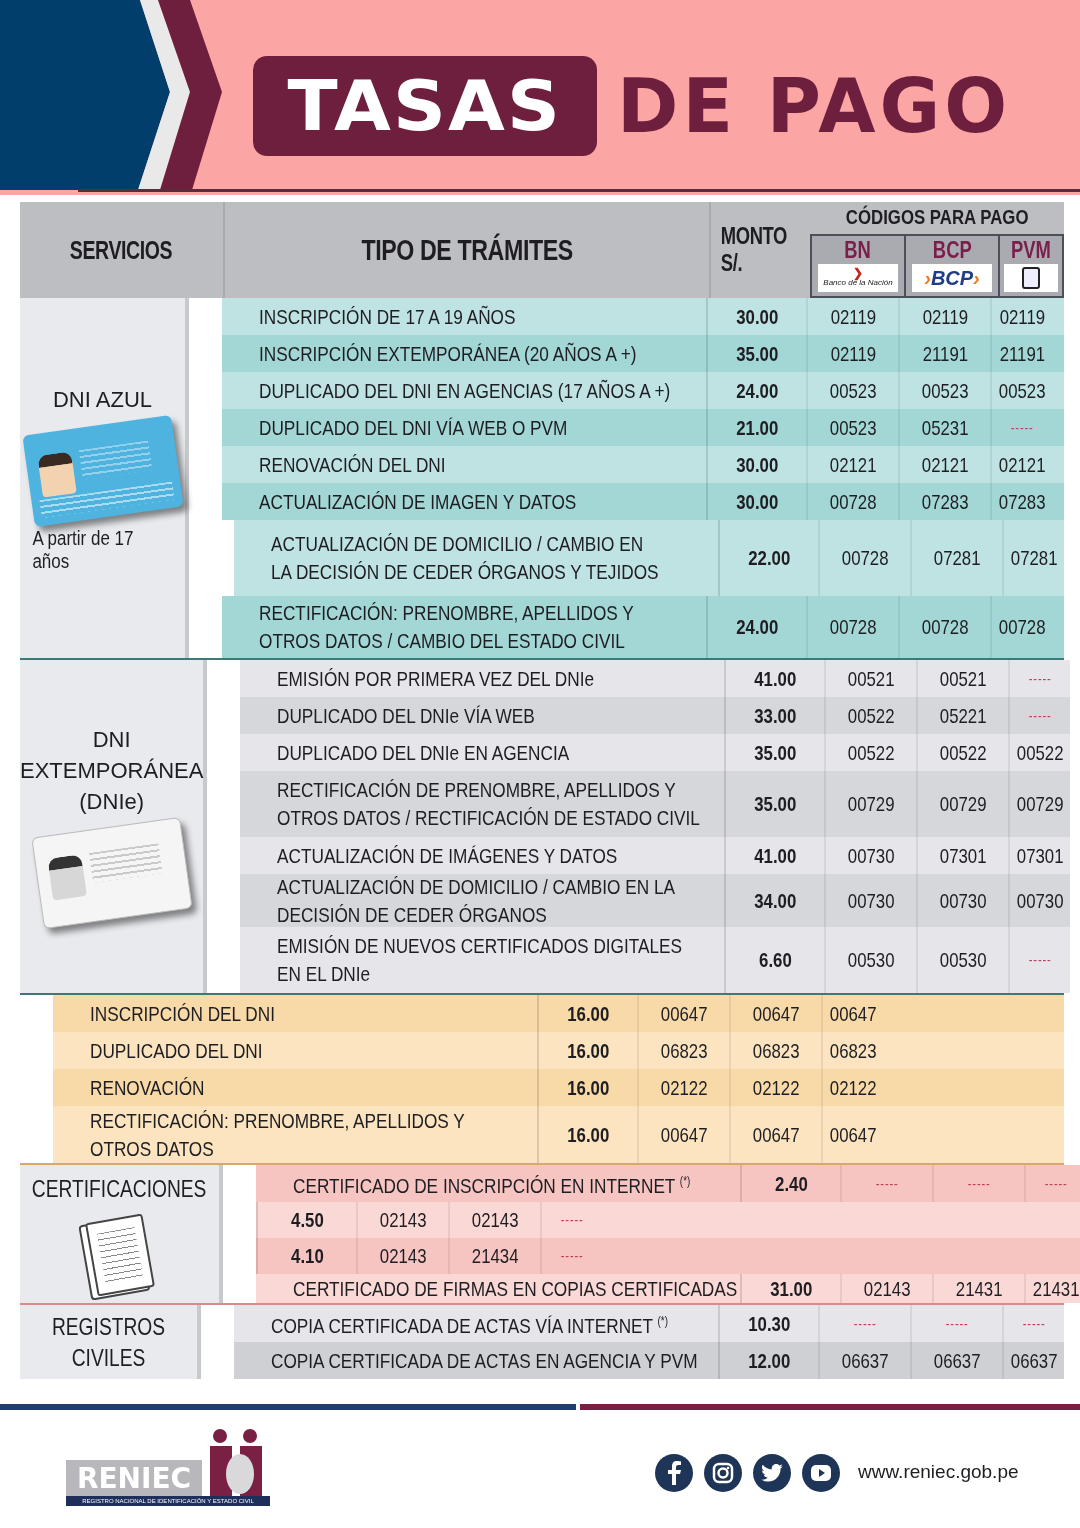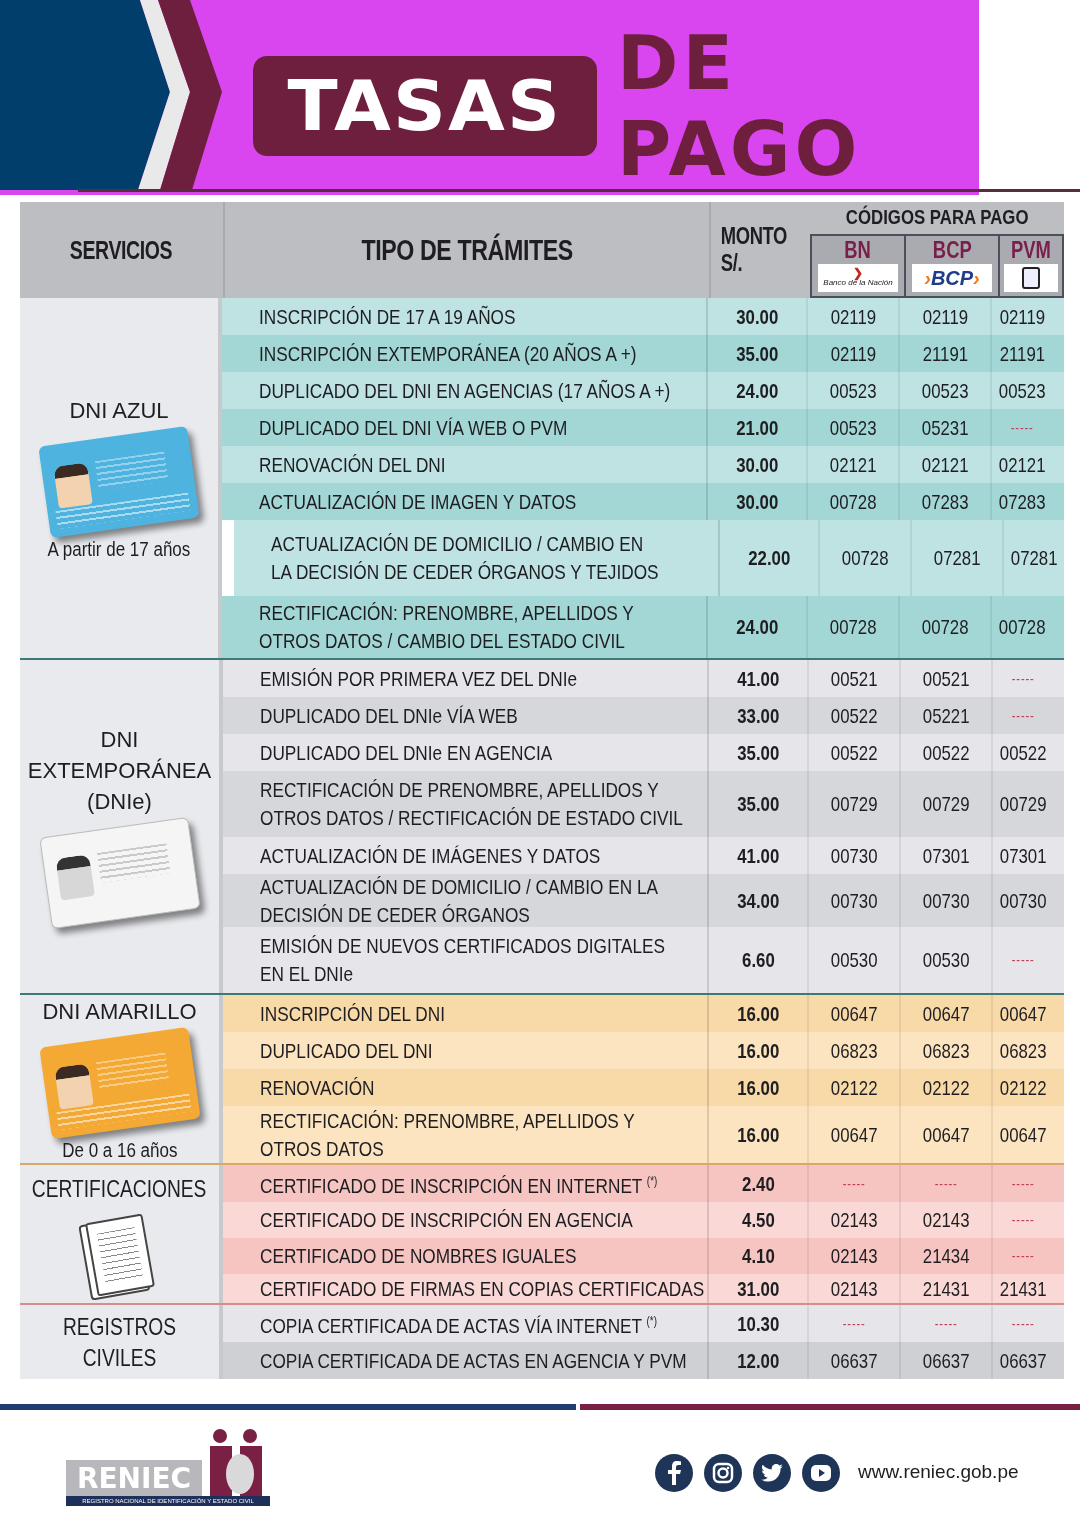--- a/index.html
+++ b/index.html
@@ -1,20 +1,20 @@
 <!DOCTYPE html>
 <html><head>
 <meta charset="utf-8">
 <style>
   * { box-sizing: border-box; margin: 0; padding: 0; }
   html, body { width: 1080px; height: 1528px; background: #ffffff; overflow: hidden; }
   body { position: relative; font-family: "Liberation Sans", sans-serif; }
 
   
-  .banner { position: absolute; left: 0; top: 0; width: 979px; height: 195px; background: #d946ef; }
+  .banner { position: absolute; left: 0; top: 0; width: 1080px; height: 195px; background: #fca5a5; }
   .banner svg { position: absolute; left: 0; top: 0; }
   .title-box {
     position: absolute; left: 253px; top: 56px; width: 344px; height: 100px;
     background: #6e1f3e; border-radius: 14px;
     display: flex; align-items: center; justify-content: center;
   }
   .title-box span {
     color: #fff; font-family: "DejaVu Sans", sans-serif; font-weight: bold;
     font-size: 70px; letter-spacing: 2px; transform: scaleX(1.05);
   }
@@ -50,21 +50,21 @@
   .bcp-text { color: #1f3c88; font-weight: bold; font-style: italic; font-size: 20px; }
   .bcp-text b { color: #f07b1d; }
   .pvm-mark { width: 18px; height: 22px; border: 2px solid #222; border-radius: 3px; background: #eef; }
 
   .section { position: relative; display: flex; border-bottom: 2px solid transparent; }
   .serv-cell { width: 203px; background: #e9eaee; position: relative; display: flex; flex-direction: column;
         align-items: center; justify-content: center; border-right: 4px solid #c8c9cd; }
   .serv-label { font-family: "Liberation Sans", sans-serif; font-size: 22px; color: #1e1e22; text-align: center; line-height: 31px; }
   .serv-label.condensed { transform: scaleX(0.8); font-size: 24px; }
   .serv-sub { font-size: 20px; color: #1e1e22; transform: scaleX(0.85); }
-  .rows { flex: 1; display: flex; flex-direction: column; }
+  .rows { flex: 1; display: flex; flex-direction: column; padding-left: 33px; }
   .row { display: flex; align-items: center; }
   .c-tipo { width: 484px; padding-left: 37px; font-size: 21px; color: #1e1e22; line-height: 28px; }
   .c-tipo span.t { display: inline-block; transform: scaleX(0.82); transform-origin: left center; white-space: nowrap; }
   .c-tipo sup { font-size: 12px; }
   .c-monto { width: 100px; text-align: center; font-weight: bold; font-size: 21px; color: #1e1e22;
         border-left: 2px solid rgba(0,0,0,0.12); align-self: stretch; display: flex; align-items: center; justify-content: center; }
   .c-code { width: 92px; text-align: center; font-size: 21px; color: #1e1e22;
         border-left: 2px solid rgba(0,0,0,0.07); align-self: stretch; display: flex; align-items: center; justify-content: center; }
   .c-code.last { width: 62px; }
   .c-monto span, .c-code span { display: inline-block; transform: scaleX(0.8); }
@@ -412,29 +412,20 @@
             <div class="c-code">
               <span class="">00530</span>
             </div>
             <div class="c-code last">
               <span class="dash">-----</span>
             </div>
           </div>
         </div>
       </div>
       <div class="section sec-amarillo">
-        <div class="serv-cell">
-          <div class="serv-label">DNI AMARILLO</div>
-          <div class="card orange">
-            <div class="face"></div>
-            <div class="lines"></div>
-            <div class="mrz"></div>
-          </div>
-          <div class="serv-sub">De 0 a 16 años</div>
-        </div>
         <div class="rows">
           <div class="row" style="height: 37px;">
             <div class="c-tipo"><span class="t">INSCRIPCIÓN DEL DNI</span></div>
             <div class="c-monto">
               <span>16.00</span>
             </div>
             <div class="c-code">
               <span class="">00647</span>
             </div>
             <div class="c-code">
@@ -506,36 +497,34 @@
               <span class="dash">-----</span>
             </div>
             <div class="c-code">
               <span class="dash">-----</span>
             </div>
             <div class="c-code last">
               <span class="dash">-----</span>
             </div>
           </div>
           <div class="row" style="height: 36px;">
-            <div class="c-tipo"><span class="t">CERTIFICADO DE INSCRIPCIÓN EN AGENCIA</span></div>
             <div class="c-monto">
               <span>4.50</span>
             </div>
             <div class="c-code">
               <span class="">02143</span>
             </div>
             <div class="c-code">
               <span class="">02143</span>
             </div>
             <div class="c-code last">
               <span class="dash">-----</span>
             </div>
           </div>
           <div class="row" style="height: 36px;">
-            <div class="c-tipo"><span class="t">CERTIFICADO DE NOMBRES IGUALES</span></div>
             <div class="c-monto">
               <span>4.10</span>
             </div>
             <div class="c-code">
               <span class="">02143</span>
             </div>
             <div class="c-code">
               <span class="">21434</span>
             </div>
             <div class="c-code last">

